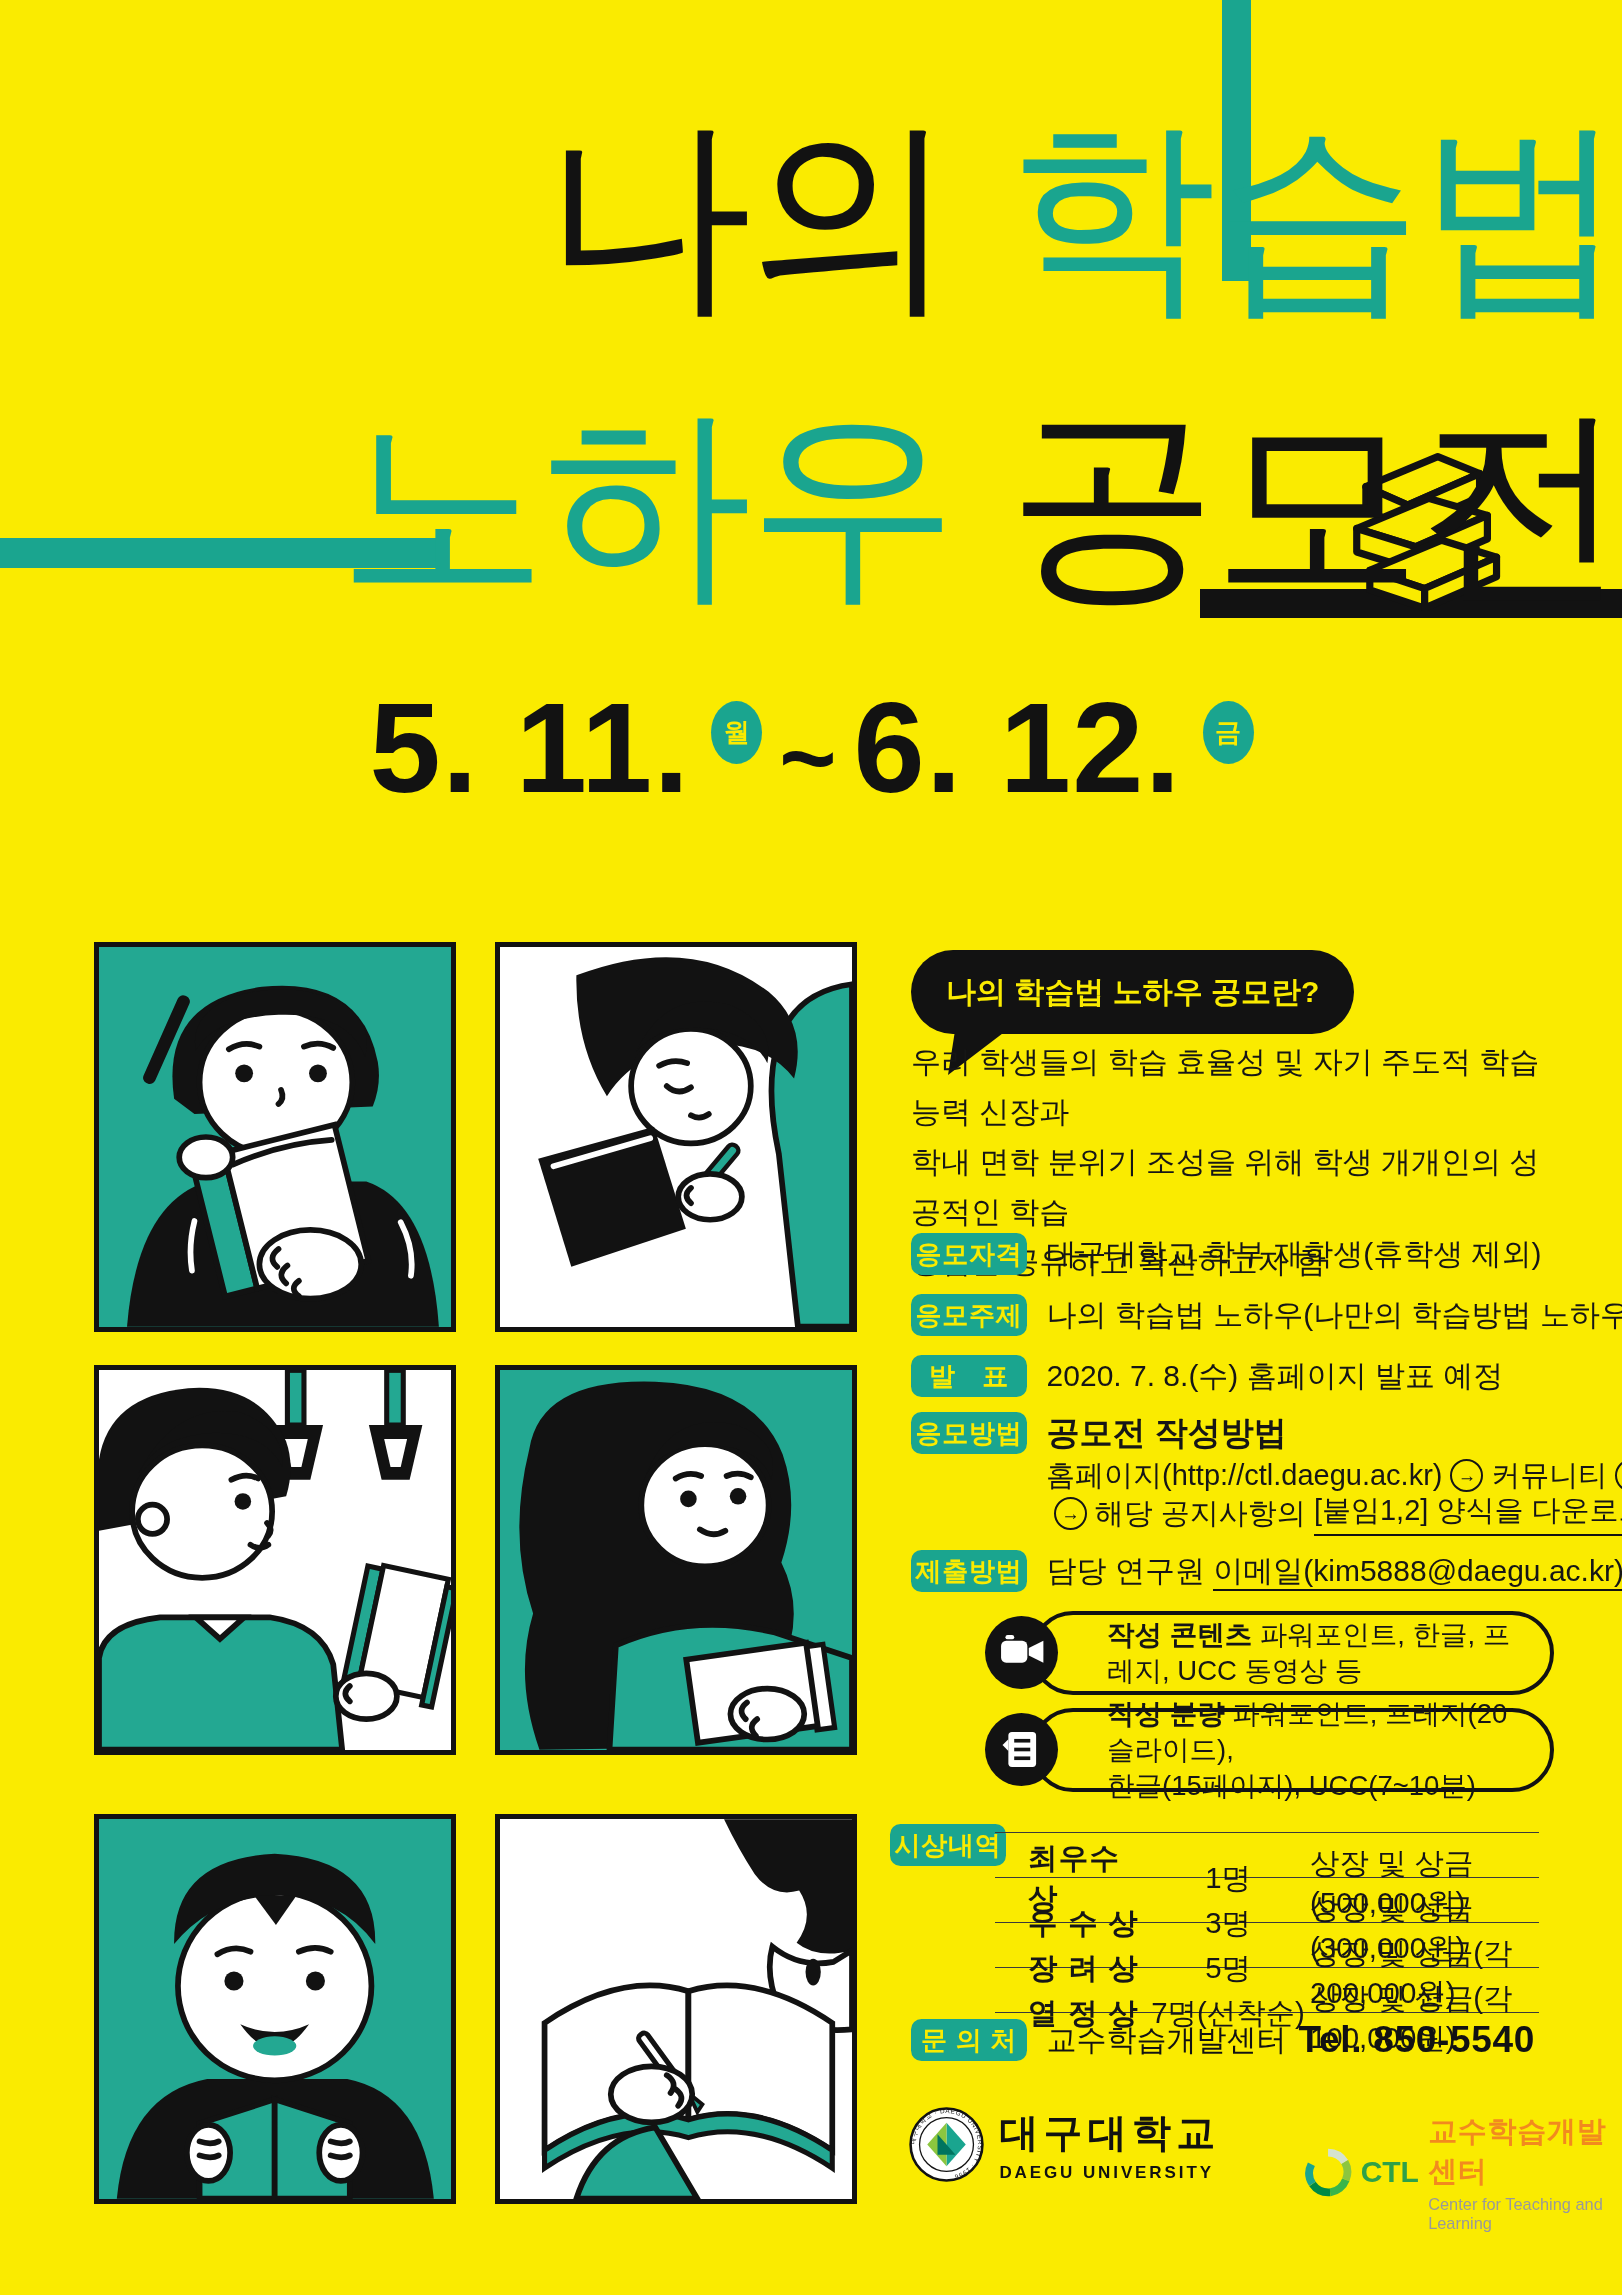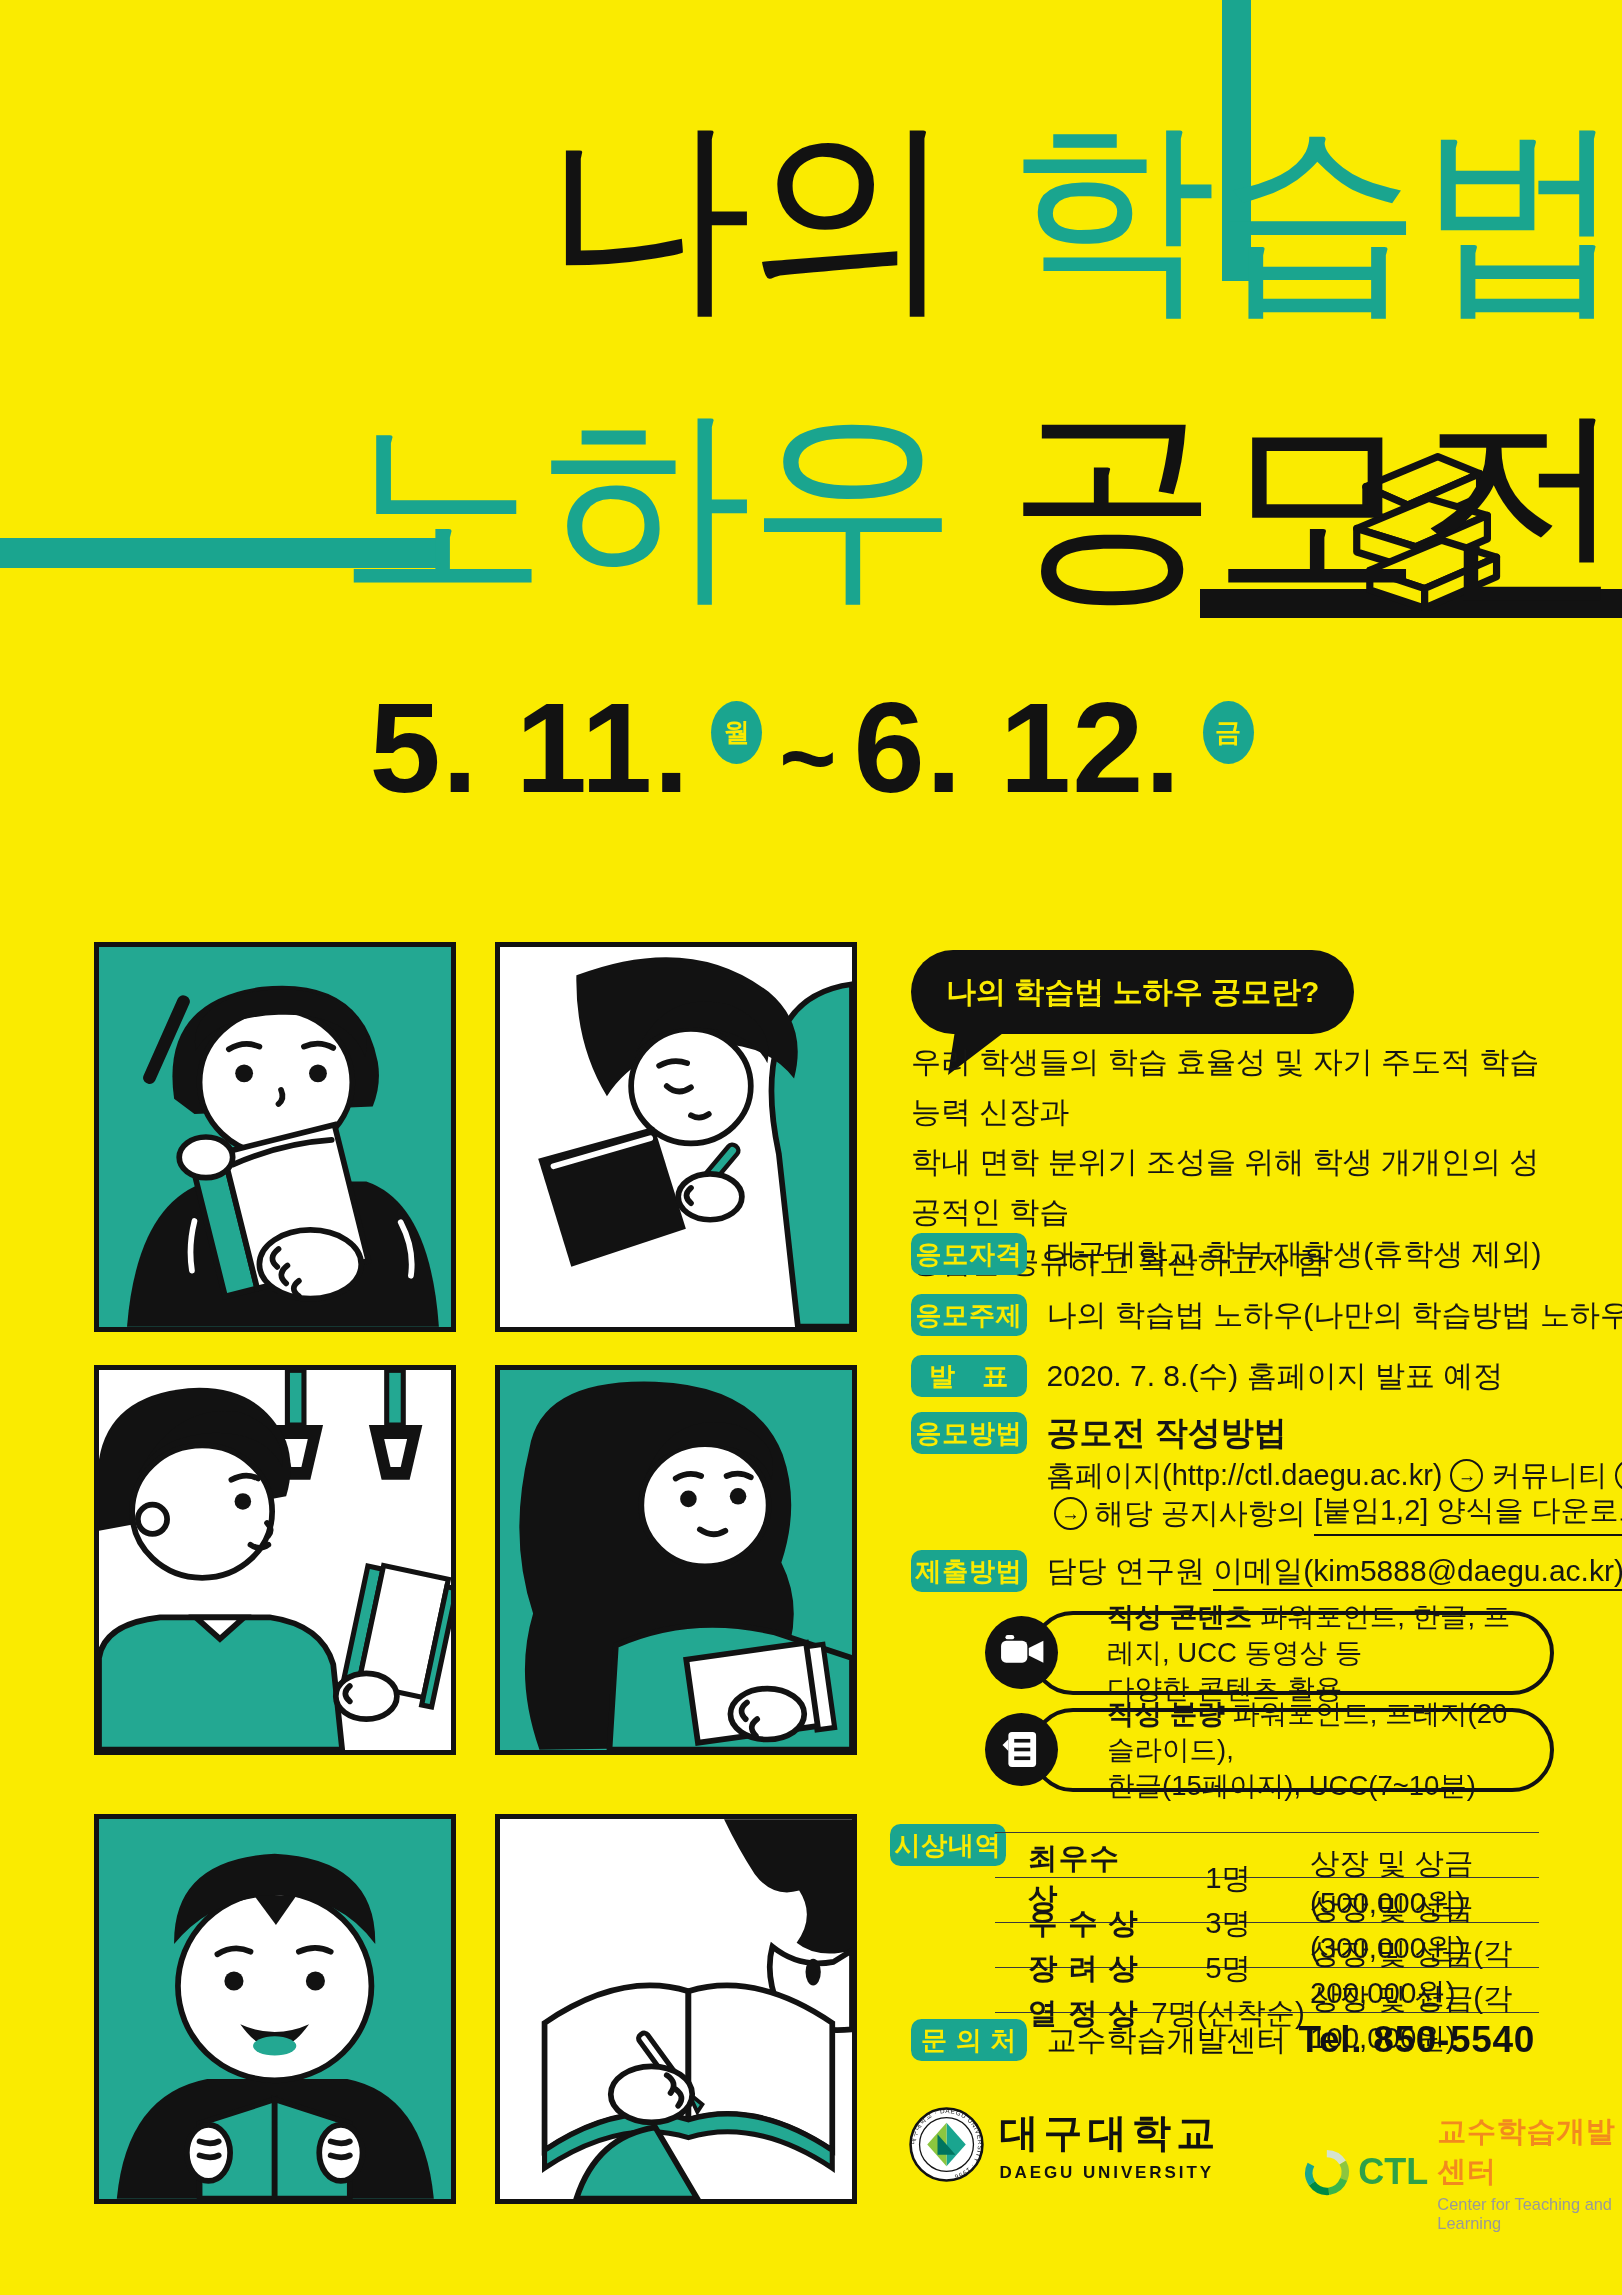--- a/index.html
+++ b/index.html
@@ -67,21 +67,21 @@
   
   .contact-org{margin-left:19.6px;font-size:30px;font-weight:500;}
   .contact-tel{margin-left:11.8px;font-size:37px;font-weight:800;letter-spacing:0.7px;}
 
   
   .logo-daegu{left:908px;top:2106px;display:flex;align-items:center;}
   .daegu-text{margin-left:14.4px;}
   .daegu-ko{font-size:39px;font-weight:900;letter-spacing:5.2px;color:#111;}
   .daegu-en{font-size:17px;font-weight:700;letter-spacing:2.9px;color:#111;margin-top:2.6px;}
   .logo-ctl{left:1302px;top:2112px;display:flex;align-items:center;}
-  .ctl-abbr{font-size:36px;font-weight:800;color:#2FA148;margin:0 9.2px 0 6.5px;}
+  .ctl-abbr{font-size:30px;font-weight:800;color:#2FA148;margin:0 9.2px 0 6.5px;}
   .ctl-ko{font-size:29px;font-weight:800;color:#F28A1E;letter-spacing:0.7px;}
   .ctl-en{font-size:16.4px;color:#999999;margin-top:2.6px;}
 </style>
 </head>
 <body>
 
 <div class="poster">
 
   <div class="abs teal-topbar"></div>
   <div class="abs teal-hbar"></div>
@@ -289,21 +289,20 @@
     <span class="uline">[붙임1,2] 양식을 다운로드 받아 작성</span>
   </div>
 
   <div class="abs info-row" style="top:1550px;">
     <span class="badge">제출방법</span>
     <span class="row-text"><span>담당 연구원</span>&nbsp;<span class="uline">이메일(kim5888@daegu.ac.kr)로 제출</span></span>
   </div>
 
   <div class="abs pill" style="top:1611px;">
     <div><b>작성 콘텐츠</b> <span>파워포인트, 한글, 프레지, UCC 동영상 등</span></div>
-    <div>다양한 콘텐츠 활용</div>
   </div>
   <div class="abs icon-circle" style="top:1616px;">
     <svg viewBox="0 0 100 100" width="73" height="73">
       <rect x="22" y="34" width="36" height="30" rx="7" fill="#fff"></rect>
       <path d="M60 44 L80 34 L80 64 L60 54 Z" fill="#fff"></path>
       <rect x="28" y="26" width="12" height="6" rx="3" fill="#fff"></rect>
     </svg>
   </div>
 
   <div class="abs pill" style="top:1708px;">

